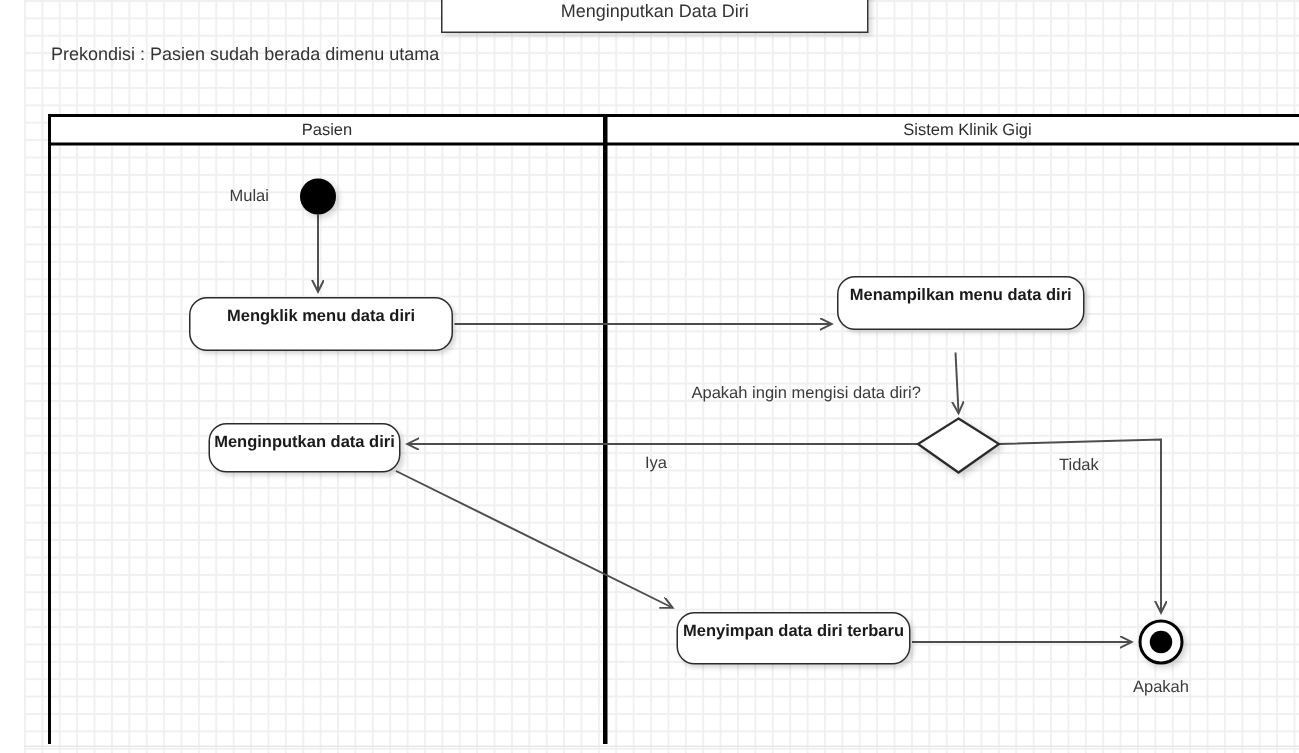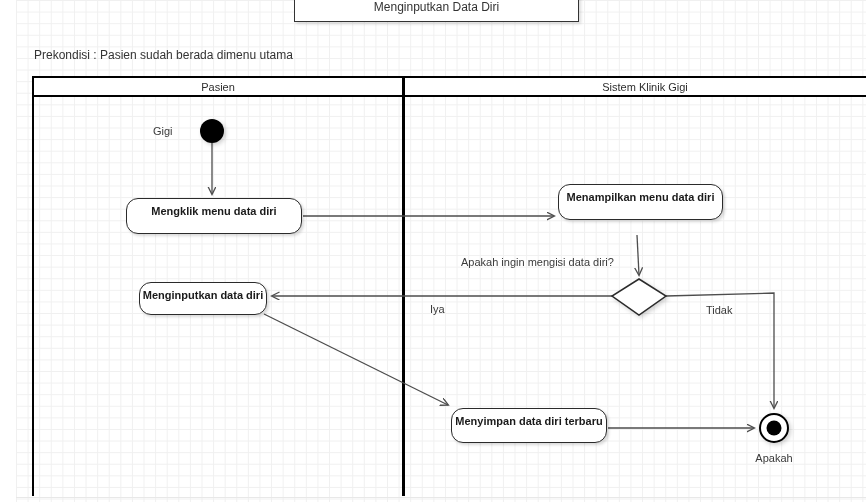--- a/index.html
+++ b/index.html
@@ -35,21 +35,21 @@
     left: 278px; top: -9px; width: 285px; height: 31px;
     background: #ffffff;
     border: 1.5px solid #333333;
     display: flex; align-items: center; justify-content: center;
     font-size: 12px;
     box-shadow: 2px 2px 3px rgba(0,0,0,0.14);
   }
 
   .precondition {
     position: absolute;
-    left: 18px; top: 48px;
+    left: 18px; top: 29px;
     font-size: 12px;
     white-space: nowrap;
   }
 
   
   .lane-table {
     position: absolute;
     left: 16px; top: 76px; width: 858px; height: 420px;
     border: 2px solid #000000;
     border-bottom: none;
@@ -164,19 +164,19 @@
   <div class="activity show-menu">
     <span>Menampilkan menu data diri</span>
   </div>
   <div class="activity input-data">
     <span>Menginputkan data diri</span>
   </div>
   <div class="activity save-data">
     <span>Menyimpan data diri terbaru</span>
   </div>
 
-  <div class="float-label lbl-mulai">Gigi</div>
+  <div class="float-label lbl-mulai">Mulai</div>
   <div class="float-label lbl-question">Apakah ingin mengisi data diri?</div>
   <div class="float-label lbl-iya">Iya</div>
   <div class="float-label lbl-tidak">Tidak</div>
   <div class="float-label lbl-selesai">Apakah</div>
 
 </div>
 
 </body></html>

